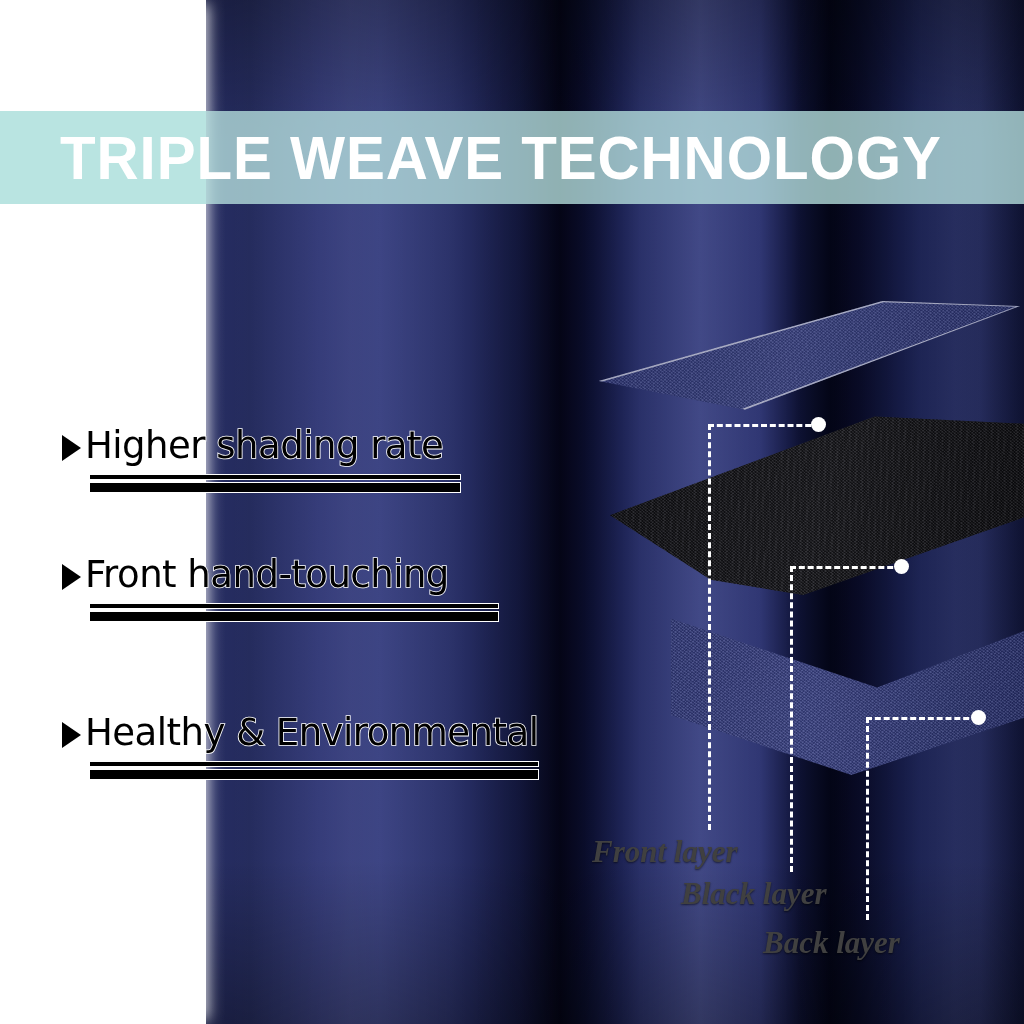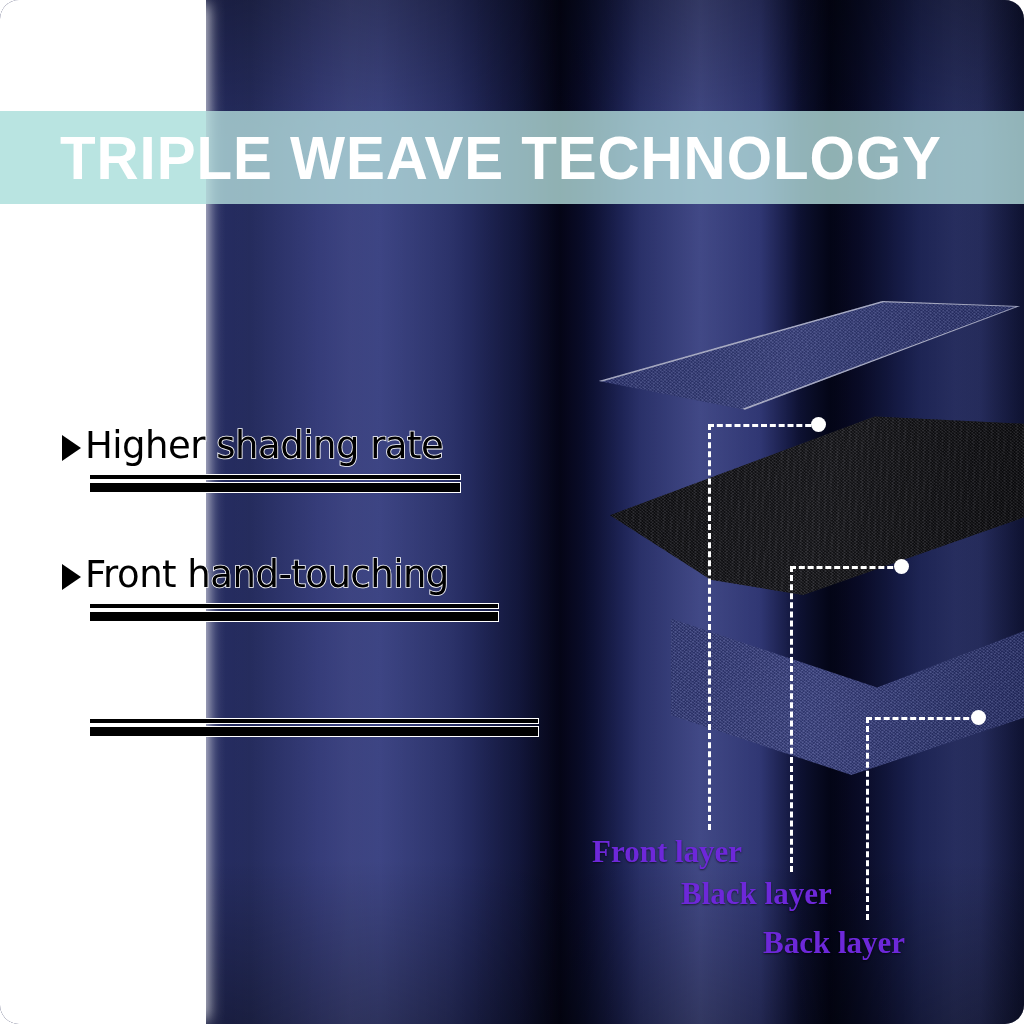--- a/index.html
+++ b/index.html
@@ -7,21 +7,20 @@
     padding: 0;
     background: #ffffff;
   }
   #stage {
     position: relative;
     width: 1024px;
     height: 1024px;
     overflow: hidden;
     background: #ffffff;
     font-family: "Liberation Sans", sans-serif;
-    border-radius: 19px;
   }
 
   
   .curtain {
     position: absolute;
     left: 0; top: 0;
     width: 1024px; height: 1024px;
     background:
       linear-gradient(180deg, rgba(0,0,0,0.30) 0%, rgba(0,0,0,0.00) 14%,
                               rgba(0,0,0,0.00) 84%, rgba(0,0,0,0.32) 100%),
@@ -221,23 +220,24 @@
   .dot {
     position: absolute;
     width: 15px; height: 15px;
     border-radius: 50%;
     background: #ffffff;
   }
 
   
   .diag-label {
     position: absolute;
-    color: #6d28d9;
+    color: #404040;
     font-family: "Liberation Serif", "DejaVu Serif", serif;
     font-weight: bold;
+    font-style: italic;
     font-size: 31px;
     white-space: nowrap;
     text-shadow: 0 1px 2px rgba(0,0,0,0.55);
   }
 </style>
 </head>
 <body>
 
 <div id="stage">
 
@@ -267,20 +267,24 @@
       <span class="arrow-icon"></span>
       <span class="feature-text">Front hand-touching</span>
     </div>
     <div class="rules" style="width:410px;">
       <div class="rule-thin"></div>
       <div class="rule-thick"></div>
     </div>
   </div>
 
   <div class="feature" style="top:711px;">
+    <div class="feature-row">
+      <span class="arrow-icon"></span>
+      <span class="feature-text">Healthy &amp; Environmental</span>
+    </div>
     <div class="rules" style="width:450px;">
       <div class="rule-thin"></div>
       <div class="rule-thick"></div>
     </div>
   </div>
 
   <div class="diagram">
     <div class="sheet sheet-front"></div>
     <div class="sheet-front-edge"></div>
     <div class="sheet sheet-black"></div>

